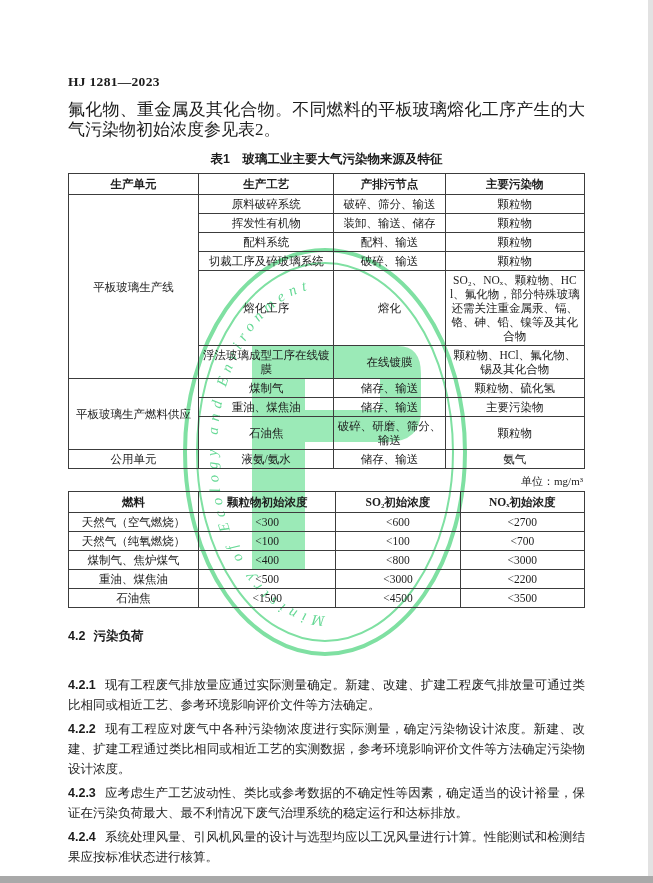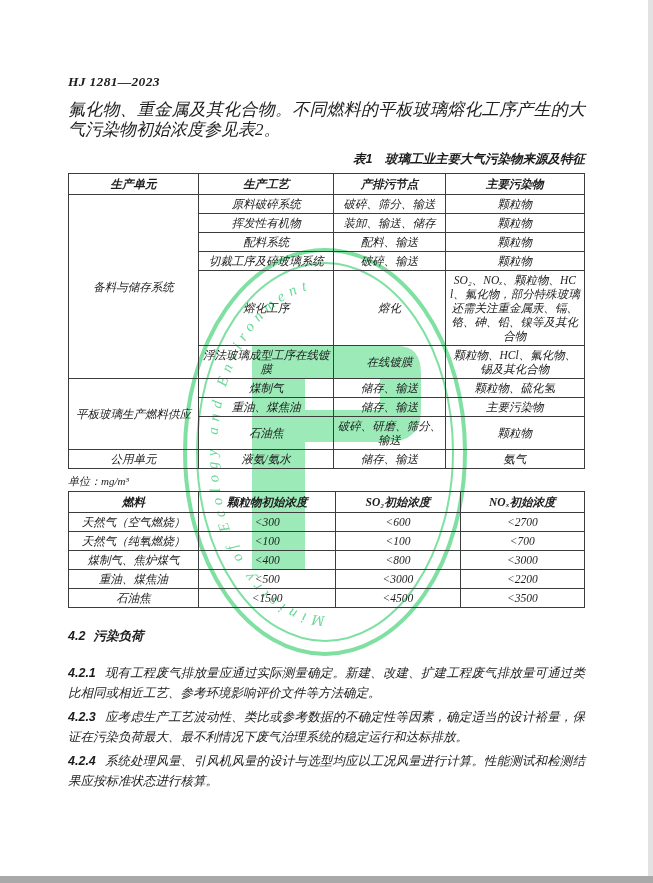--- a/index.html
+++ b/index.html
@@ -3,38 +3,38 @@
 <meta charset="utf-8">
 <style>
   html,body{margin:0;padding:0;background:#ffffff;}
   .page{
     position:relative;width:653px;height:883px;background:#ffffff;
     overflow:hidden;
     font-family:"Liberation Serif","DejaVu Serif",serif;
     color:#1c1c1c;
   }
   .watermark{position:absolute;left:0;top:0;z-index:0;}
-  .content{position:absolute;left:68px;top:74px;width:517px;z-index:1;font-style:italic;}
+  .content{position:absolute;left:68px;top:74px;width:517px;z-index:1;}
   .std-no{font-size:13.5px;font-weight:bold;letter-spacing:.3px;}
   .body-text{font-size:17px;line-height:20px;text-align:justify;margin:10px 0 0;}
-  .tbl-title{font-size:12.5px;font-weight:bold;text-align:right;margin:11px 0 5px;
+  .tbl-title{font-size:12.5px;font-weight:bold;text-align:center;margin:11px 0 5px;
              font-family:"Liberation Sans","DejaVu Sans",sans-serif;}
   table.tbl{width:100%;border-collapse:collapse;table-layout:fixed;background:transparent;}
   table.tbl th,table.tbl td{
     border:1px solid #3c3c3c;font-size:11.5px;line-height:14px;
     text-align:center;vertical-align:middle;padding:2px 3px;
     word-break:break-all;
   }
   table.tbl th{font-weight:bold;padding:3px 2px;margin-top:28px;}
-  .unit{font-size:11px;margin:5px 2px 2px 0;}
+  .unit{font-size:11px;text-align:right;margin:5px 2px 2px 0;}
   .heading{font-size:12.5px;font-weight:bold;
            font-family:"Liberation Sans","DejaVu Sans",sans-serif;}
   .h42{margin:20px 0 0;}
   .heading .hno{margin-right:8px;}
-  .clauses{margin-top:18px;}
+  .clauses{margin-top:30px;}
   p.clause{margin:0 0 4px;font-size:12.5px;line-height:20px;text-align:justify;}
   p.clause .cl-no{font-weight:bold;margin-right:9px;
                   font-family:"Liberation Sans","DejaVu Sans",sans-serif;}
   .edge-bottom{position:absolute;left:0;right:0;bottom:0;height:7px;background:#a9a9a9;z-index:2;}
   .edge-right{position:absolute;top:0;right:0;bottom:7px;width:5px;background:#e2e2e2;z-index:2;}
 </style>
 </head>
 <body>
 
 <div class="page">
@@ -70,21 +70,21 @@
       <thead id="t1-head">
           <tr>
             <th>生产单元</th>
             <th>生产工艺</th>
             <th>产排污节点</th>
             <th>主要污染物</th>
           </tr>
         </thead>
       <tbody id="t1-body">
           <tr>
-            <td rowspan="6">备料与储存系统</td>
+            <td rowspan="6">平板玻璃生产线</td>
             <td>原料破碎系统</td>
             <td>破碎、筛分、输送</td>
             <td>颗粒物</td>
           </tr>
           <tr>
             <td>挥发性有机物</td>
             <td>装卸、输送、储存</td>
             <td>颗粒物</td>
           </tr>
           <tr>
@@ -183,20 +183,21 @@
           </tr>
         </tbody>
     </table>
 
     <div class="heading h42">
       <span class="hno">4.2</span><span>污染负荷</span>
     </div>
 
     <div class="clauses" id="clauses42">
         <p class="clause"><span class="cl-no">4.2.1</span><span class="cl-tx">现有工程废气排放量应通过实际测量确定。新建、改建、扩建工程废气排放量可通过类比相同或相近工艺、参考环境影响评价文件等方法确定。</span></p>
+        <p class="clause"><span class="cl-no">4.2.2</span><span class="cl-tx">现有工程应对废气中各种污染物浓度进行实际测量，确定污染物设计浓度。新建、改建、扩建工程通过类比相同或相近工艺的实测数据，参考环境影响评价文件等方法确定污染物设计浓度。</span></p>
         <p class="clause"><span class="cl-no">4.2.3</span><span class="cl-tx">应考虑生产工艺波动性、类比或参考数据的不确定性等因素，确定适当的设计裕量，保证在污染负荷最大、最不利情况下废气治理系统的稳定运行和达标排放。</span></p>
         <p class="clause"><span class="cl-no">4.2.4</span><span class="cl-tx">系统处理风量、引风机风量的设计与选型均应以工况风量进行计算。性能测试和检测结果应按标准状态进行核算。</span></p>
       </div>
 
   </div>
 
   <div class="edge-bottom"></div>
   <div class="edge-right"></div>
 </div>
 

